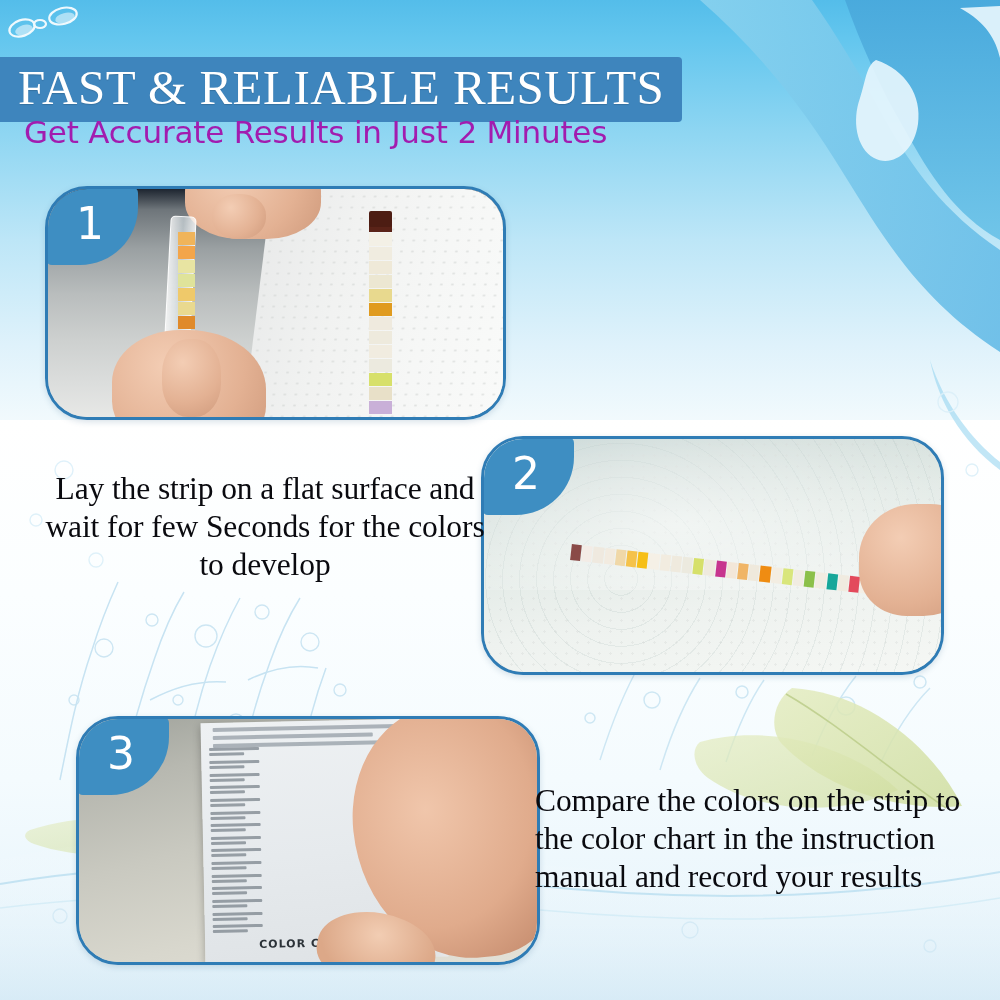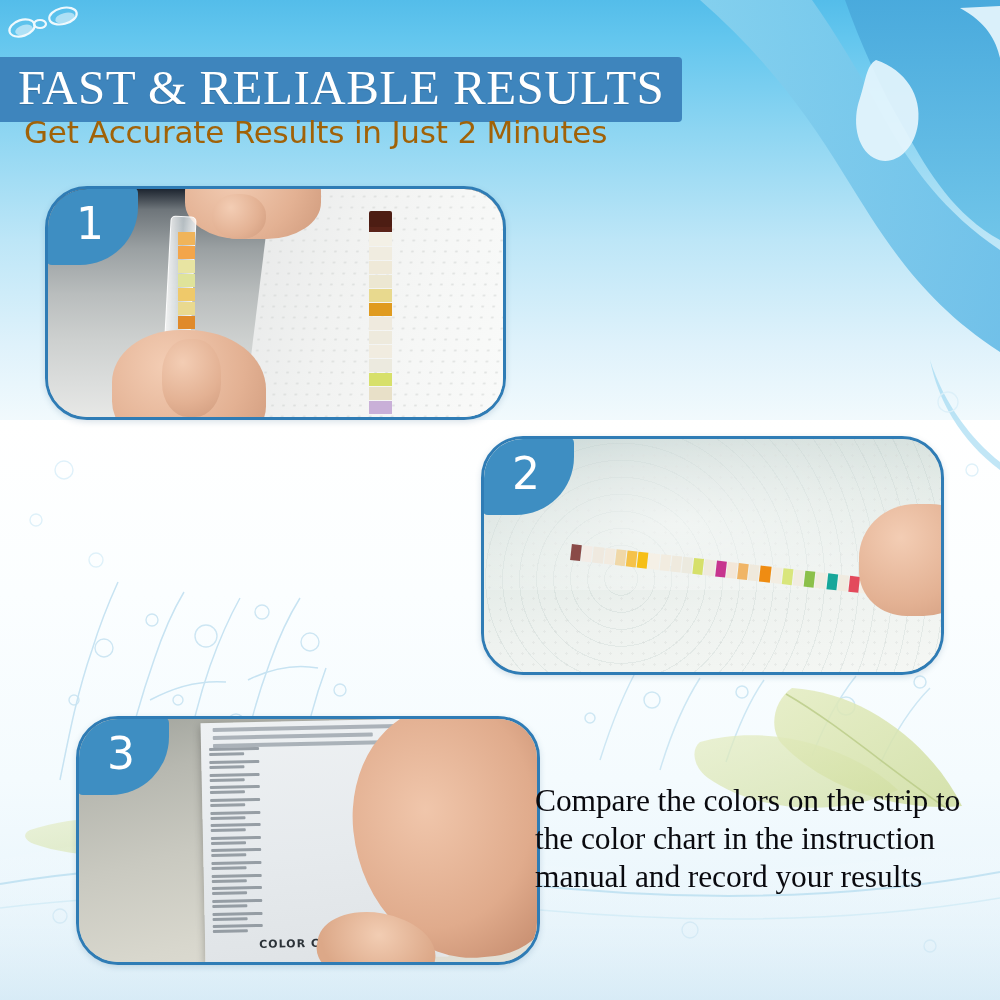--- a/index.html
+++ b/index.html
@@ -28,21 +28,21 @@
   }
   .title-banner .title-text{
     font-family:"Liberation Serif",serif;
     font-size:49px;line-height:1.0;color:#ffffff;
     letter-spacing:0.5px;font-weight:400;white-space:nowrap;
     text-shadow:0 1px 1px rgba(0,0,0,.15);
   }
   .subtitle{
     position:absolute;left:24px;top:117px;
     font-family:"DejaVu Sans",sans-serif;
-    font-size:31px;line-height:1.0;color:#a16207;
+    font-size:31px;line-height:1.0;color:#a21caf;
     letter-spacing:-0.2px;white-space:nowrap;font-weight:400;
   }
 
   
   .photo-card{
     position:absolute;overflow:hidden;
     border:3px solid #2f7cb5;
     border-radius:42px;
     box-shadow:0 2px 6px rgba(40,90,130,.18);
     background:#cfd6d8;
@@ -338,20 +338,21 @@
           <i style="background: rgb(244, 239, 230);"></i>
         </div>
 
       <div class="hand" style="right:-8%;top:28%;width:26%;height:48%;border-radius:48% 40% 46% 40%;"></div>
     </div>
     <div class="badge">
       <span>2</span>
     </div>
   </div>
 
+  <div class="steptext" id="step2-text">Lay the strip on a flat surface and wait for few Seconds for the colors to develop</div>
 
   <div class="photo-card" id="photo3" style="left:76px;top:716px;width:458px;height:243px;">
     <div class="photo-inner">
       <div class="p3-bg"></div>
 
       <div class="booklet">
         <div class="booklet-head">
           <b></b>
             <b style="width:86%"></b>
             <b style="width:92%"></b>

